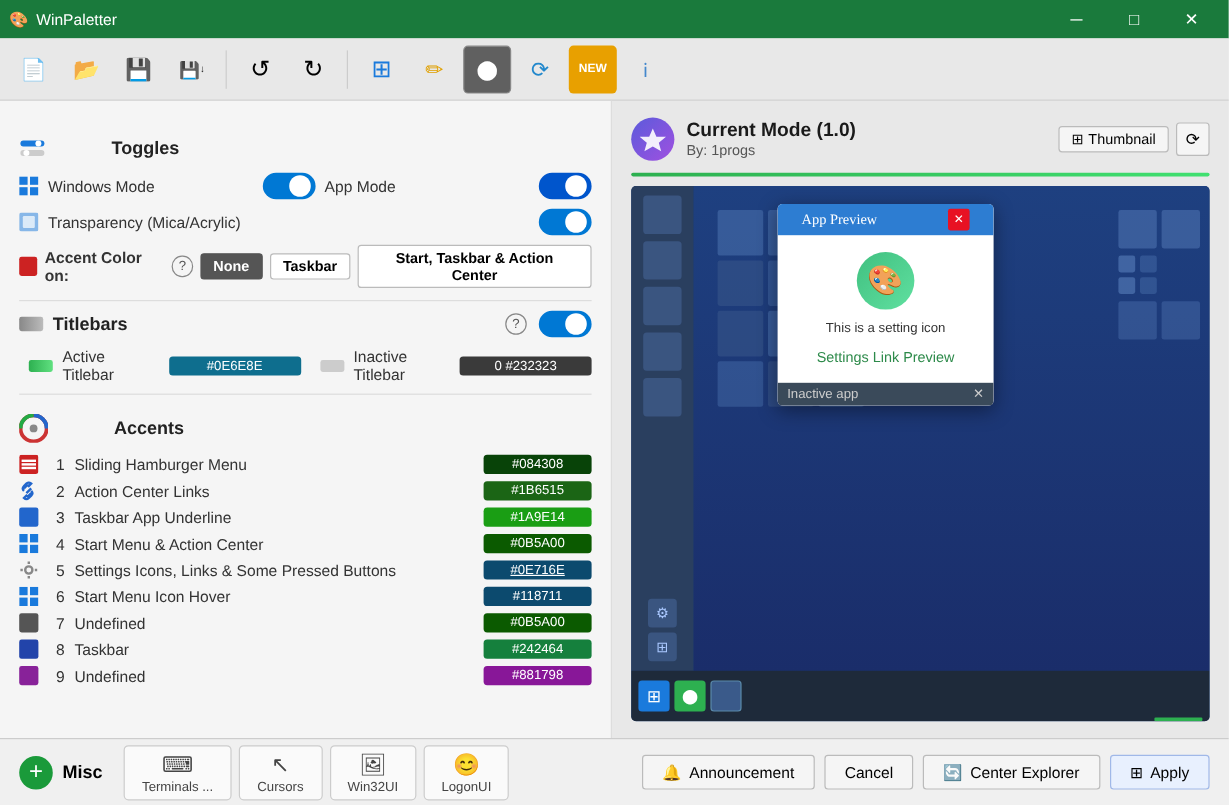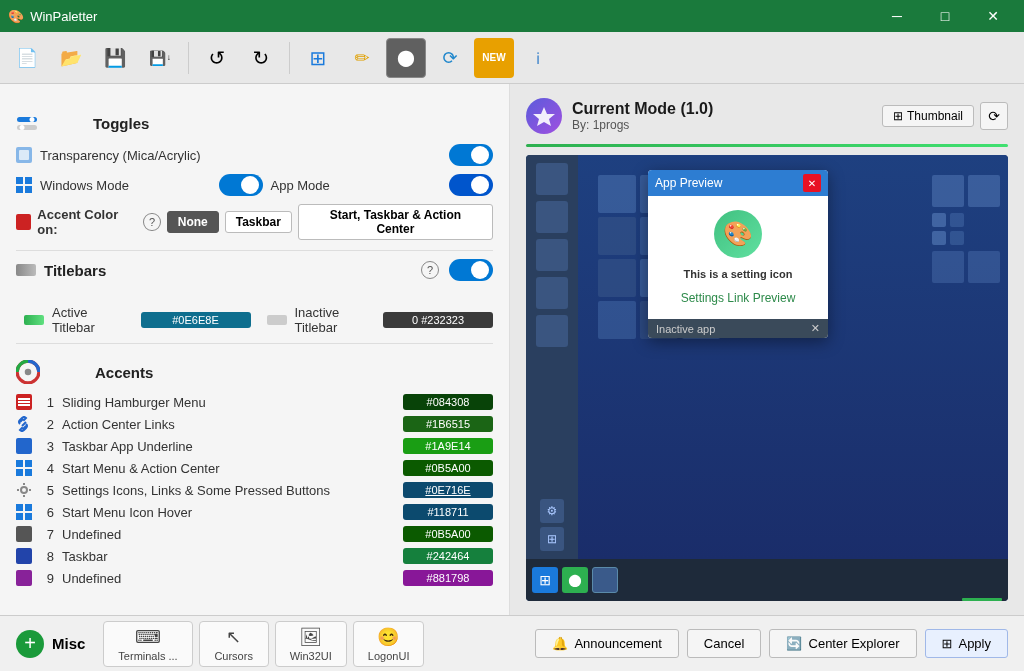--- a/index.html
+++ b/index.html
@@ -121,21 +121,21 @@
       font-size: 12px;
       font-weight: bold;
     }
     .accent-btn.active { background: #555; color: white; border-color: #555; }
     .accent-btn-wide { padding: 3px 14px; }
 
     
     .section-row-flex {
       display: flex;
       align-items: center;
-      margin-bottom: 24px;
+      margin-bottom: 9px;
     }
 
     
     .accent-list { margin-top: 4px; }
     .accent-item {
       display: flex;
       align-items: center;
       margin-bottom: 6px;
       gap: 8px;
     }
@@ -243,46 +243,47 @@
       left: 70px; top: 15px;
       width: 180px;
       background: white;
       border-radius: 4px;
       box-shadow: 0 4px 16px rgba(0,0,0,0.4);
       overflow: hidden;
     }
     .dialog-titlebar {
       background: #2d7dd2;
       color: white;
-      padding: 4px 7px;
+      padding: 4px 20px;
       display: flex;
       align-items: center;
       justify-content: space-between;
       font-size: 12px;
+      font-family: Liberation Serif, serif;
     }
     .dialog-close {
       width: 18px; height: 18px;
       background: #e81123;
       border-radius: 2px;
       display: flex; align-items: center; justify-content: center;
       font-size: 10px; color: white; cursor: pointer;
     }
     .dialog-body {
       padding: 14px;
       text-align: center;
     }
     .dialog-icon {
       width: 48px; height: 48px;
       background: linear-gradient(135deg, #40c080, #60e0a0);
       border-radius: 50%;
       margin: 0 auto 10px;
       display: flex; align-items: center; justify-content: center;
       font-size: 24px;
     }
-    .dialog-desc { font-size: 11px; color: #333; margin-bottom: 10px; font-weight: bold; }
+    .dialog-desc { font-size: 11px; color: #333; margin-bottom: 10px; }
     .dialog-link { font-size: 12px; color: #2d8a4a; text-decoration: none; }
 
     
     .inactive-bar {
       background: #3a4a5a;
       color: #ccc;
       font-size: 11px;
       padding: 3px 8px;
       display: flex; align-items: center; justify-content: space-between;
     }
@@ -385,42 +386,42 @@
         <rect x="1" y="5" width="20" height="5" rx="2.5" fill="#1a7adc"></rect>
         <circle cx="16" cy="7.5" r="2.5" fill="white"></circle>
         <rect x="1" y="13" width="20" height="5" rx="2.5" fill="#ccc"></rect>
         <circle cx="6" cy="15.5" r="2.5" fill="white"></circle>
       </svg>
       <span class="section-title">Toggles</span>
     </div>
 
     <div class="toggle-row">
       <svg class="icon-square" viewBox="0 0 16 16">
-        <rect x="0" y="0" width="16" height="16" rx="2" fill="#1a7adc" opacity="0.5"></rect>
-        <rect x="3" y="3" width="10" height="10" rx="1" fill="white" opacity="0.7"></rect>
-      </svg>
-      <span class="toggle-label">Transparency (Mica/Acrylic)</span>
-      <div class="toggle-switch on">
-        <div class="toggle-knob"></div>
-      </div>
-    </div>
-
-    <div class="toggle-row">
-      <svg class="icon-square" viewBox="0 0 16 16">
         <rect x="0" y="0" width="7" height="7" fill="#1a7adc"></rect>
         <rect x="9" y="0" width="7" height="7" fill="#1a7adc"></rect>
         <rect x="0" y="9" width="7" height="7" fill="#1a7adc"></rect>
         <rect x="9" y="9" width="7" height="7" fill="#1a7adc"></rect>
       </svg>
       <span class="toggle-label">Windows Mode</span>
       <div class="toggle-switch on">
         <div class="toggle-knob"></div>
       </div>
       <span class="toggle-label">App Mode</span>
       <div class="toggle-switch on" style="background:#0055cc;">
+        <div class="toggle-knob"></div>
+      </div>
+    </div>
+
+    <div class="toggle-row">
+      <svg class="icon-square" viewBox="0 0 16 16">
+        <rect x="0" y="0" width="16" height="16" rx="2" fill="#1a7adc" opacity="0.5"></rect>
+        <rect x="3" y="3" width="10" height="10" rx="1" fill="white" opacity="0.7"></rect>
+      </svg>
+      <span class="toggle-label">Transparency (Mica/Acrylic)</span>
+      <div class="toggle-switch on">
         <div class="toggle-knob"></div>
       </div>
     </div>
 
     <div class="accent-row">
       <div class="red-sq"></div>
       <span class="accent-label">Accent Color on:</span>
       <button class="help-btn">?</button>
       <button class="accent-btn active">None</button>
       <button class="accent-btn">Taskbar</button>

